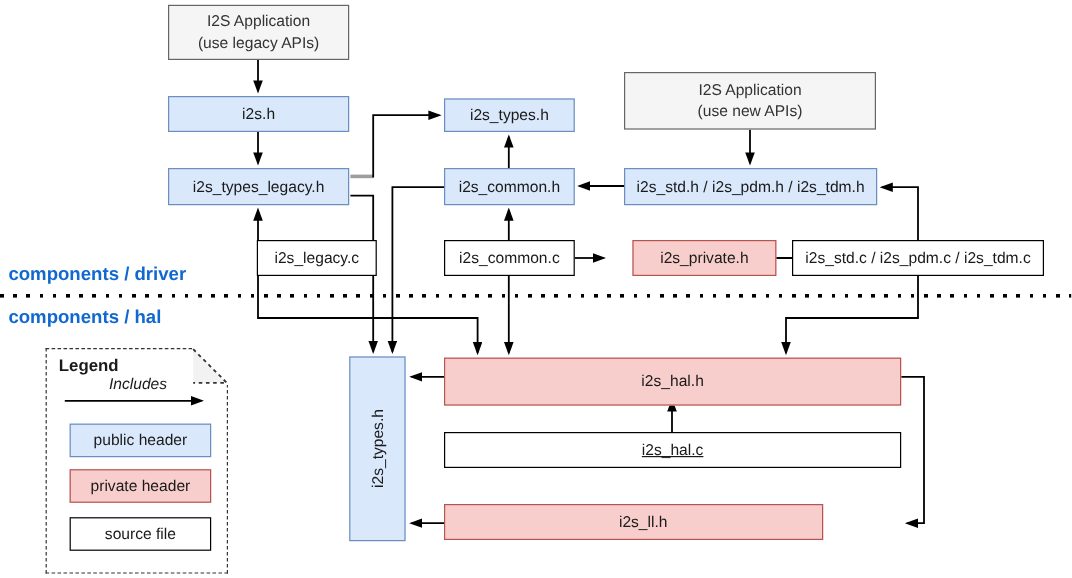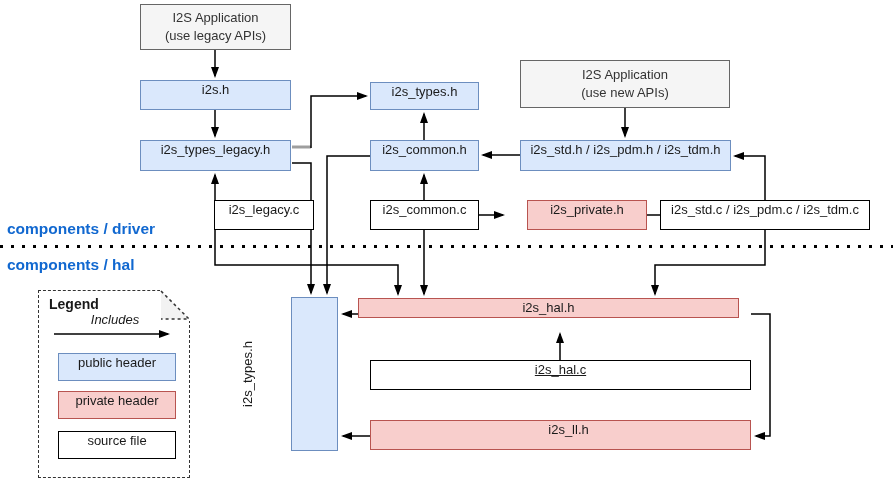--- a/index.html
+++ b/index.html
@@ -7,21 +7,21 @@
     position:relative;width:893px;height:482px;background:#fff;overflow:hidden;
     font-family:"Liberation Sans", sans-serif;color:#1a1a1a;
   }
   svg.wires{position:absolute;left:0;top:0;z-index:1;}
   .divider{
     position:absolute;left:0;top:245px;width:893px;height:3px;z-index:0;
     background:repeating-linear-gradient(90deg,#000 0 3px,transparent 3px 11px);
   }
   .node{
     position:absolute;z-index:2;box-sizing:border-box;
-    display:flex;justify-content:center;
+    display:flex;align-items:center;justify-content:center;
     font-size:13px;text-align:center;line-height:1.35;
   }
   .public{background:var(--public-fill);border:1px solid var(--public-stroke);}
   .private{background:var(--private-fill);border:1px solid var(--private-stroke);}
   .source{background:var(--source-fill);border:1px solid var(--source-stroke);}
   .application{background:var(--app-fill);border:1px solid var(--app-stroke);color:#333;flex-direction:column;}
   .vertical span{transform:rotate(-90deg);white-space:nowrap;display:block;}
   .section-label{
     position:absolute;left:7px;z-index:2;font-size:15.5px;font-weight:bold;
     color:var(--section-label);white-space:nowrap;
@@ -120,29 +120,29 @@
   </div>
 
   <div class="node source" style="left:660px;top:200px;width:210px;height:30px;">
     <span>i2s_std.c / i2s_pdm.c / i2s_tdm.c</span>
   </div>
 
   <div class="node public vertical" style="left:291px;top:297px;width:47px;height:154px;">
     <span>i2s_types.h</span>
   </div>
 
-  <div class="node private" style="left:358px;top:298px;width:381px;height:20px;">
+  <div class="node private" style="left:370px;top:298px;width:381px;height:40px;">
     <span>i2s_hal.h</span>
   </div>
 
   <div class="node source" style="left:370px;top:360px;width:381px;height:30px;text-decoration:underline;">
     <span>i2s_hal.c</span>
   </div>
 
-  <div class="node private" style="left:370px;top:420px;width:381px;height:30px;padding-left:16px;">
+  <div class="node private" style="left:370px;top:420px;width:316px;height:30px;padding-left:16px;">
     <span>i2s_ll.h</span>
   </div>
 
   <div class="legend">
     <svg class="fold" width="31" height="31">
       <rect x="0" y="0" width="31" height="31" fill="#ffffff"></rect>
       <path d="M1,1 L29,29 L1,29" fill="#f2f2f2" stroke="#333" stroke-width="1.5" stroke-dasharray="3,3"></path>
     </svg>
     <div class="legend-title">Legend</div>
     <div class="legend-includes">Includes</div>

